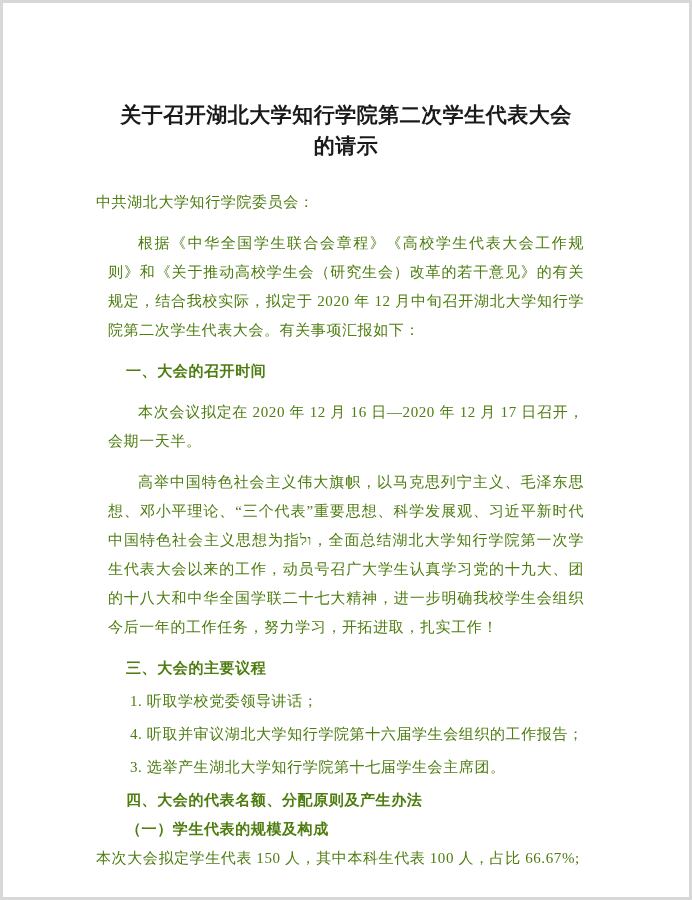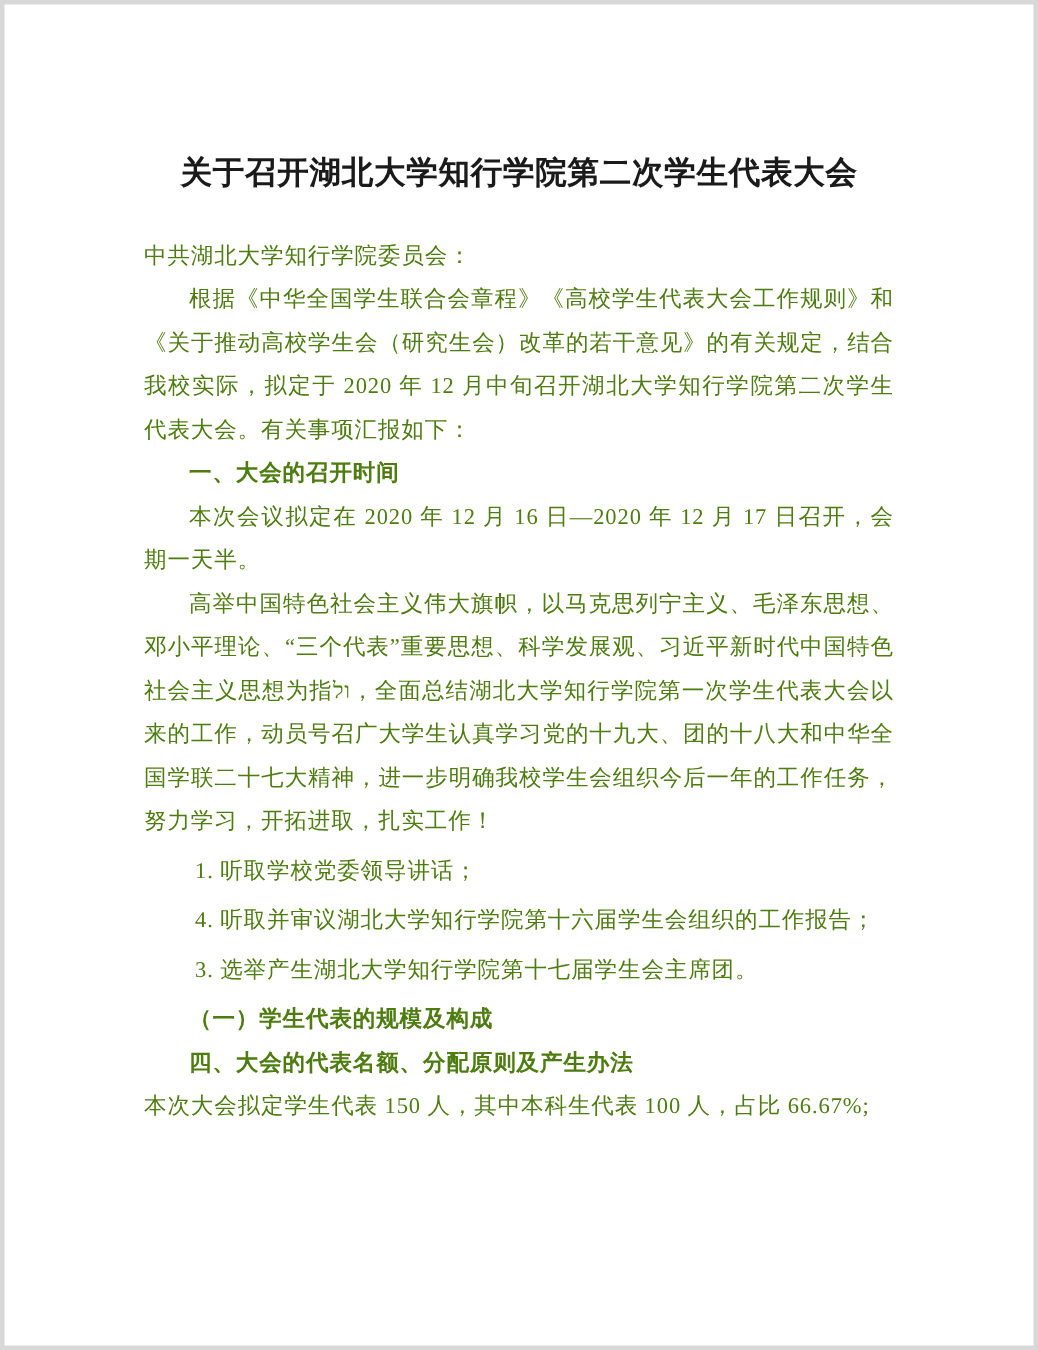--- a/index.html
+++ b/index.html
@@ -44,21 +44,21 @@
   }
   .body-text {
     font-family: "Liberation Serif", "DejaVu Serif", serif;
     font-size: 15px;
     line-height: 29px;
     color: #4d7c0f;
     letter-spacing: 0.6px;
     text-align: justify;
   }
   p.para {
-    margin: 0;
+    margin: 12px;
     text-indent: 2em;
   }
   p.noindent {
     margin: 0;
     text-indent: 0;
   }
   p.heading {
     margin: 0;
     text-indent: 2em;
     font-weight: bold;
@@ -82,36 +82,38 @@
 <div class="page">
   <div class="edge-top"></div>
   <div class="edge-bottom"></div>
   <div class="edge-left"></div>
   <div class="edge-right"></div>
 
   <div class="page-inner">
 
     <h1 class="doc-title">
       <span>关于召开湖北大学知行学院第二次学生代表大会</span>
+      <span class="line2">的请示</span>
     </h1>
 
     <div class="body-text">
 
       <p class="noindent">中共湖北大学知行学院委员会：</p>
 
       <p class="para">根据《中华全国学生联合会章程》《高校学生代表大会工作规则》和《关于推动高校学生会（研究生会）改革的若干意见》的有关规定，结合我校实际，拟定于 2020 年 12 月中旬召开湖北大学知行学院第二次学生代表大会。有关事项汇报如下：</p>
 
       <p class="heading">一、大会的召开时间</p>
       <p class="para">本次会议拟定在 2020 年 12 月 16 日—2020 年 12 月 17 日召开，会期一天半。</p>
 
       <p class="para">高举中国特色社会主义伟大旗帜，以马克思列宁主义、毛泽东思想、邓小平理论、“三个代表”重要思想、科学发展观、习近平新时代中国特色社会主义思想为指ול，全面总结湖北大学知行学院第一次学生代表大会以来的工作，动员号召广大学生认真学习党的十九大、团的十八大和中华全国学联二十七大精神，进一步明确我校学生会组织今后一年的工作任务，努力学习，开拓进取，扎实工作！</p>
 
+      <p class="heading">三、大会的主要议程</p>
       <p class="listitem">1. 听取学校党委领导讲话；</p>
       <p class="listitem">4. 听取并审议湖北大学知行学院第十六届学生会组织的工作报告；</p>
       <p class="listitem">3. 选举产生湖北大学知行学院第十七届学生会主席团。</p>
 
+      <p class="heading">四、大会的代表名额、分配原则及产生办法</p>
       <p class="heading">（一）学生代表的规模及构成</p>
-      <p class="heading">四、大会的代表名额、分配原则及产生办法</p>
       <p class="noindent">本次大会拟定学生代表 150 人，其中本科生代表 100 人，占比 66.67%;</p>
 
     </div>
   </div>
 </div>
 
 </body></html>

